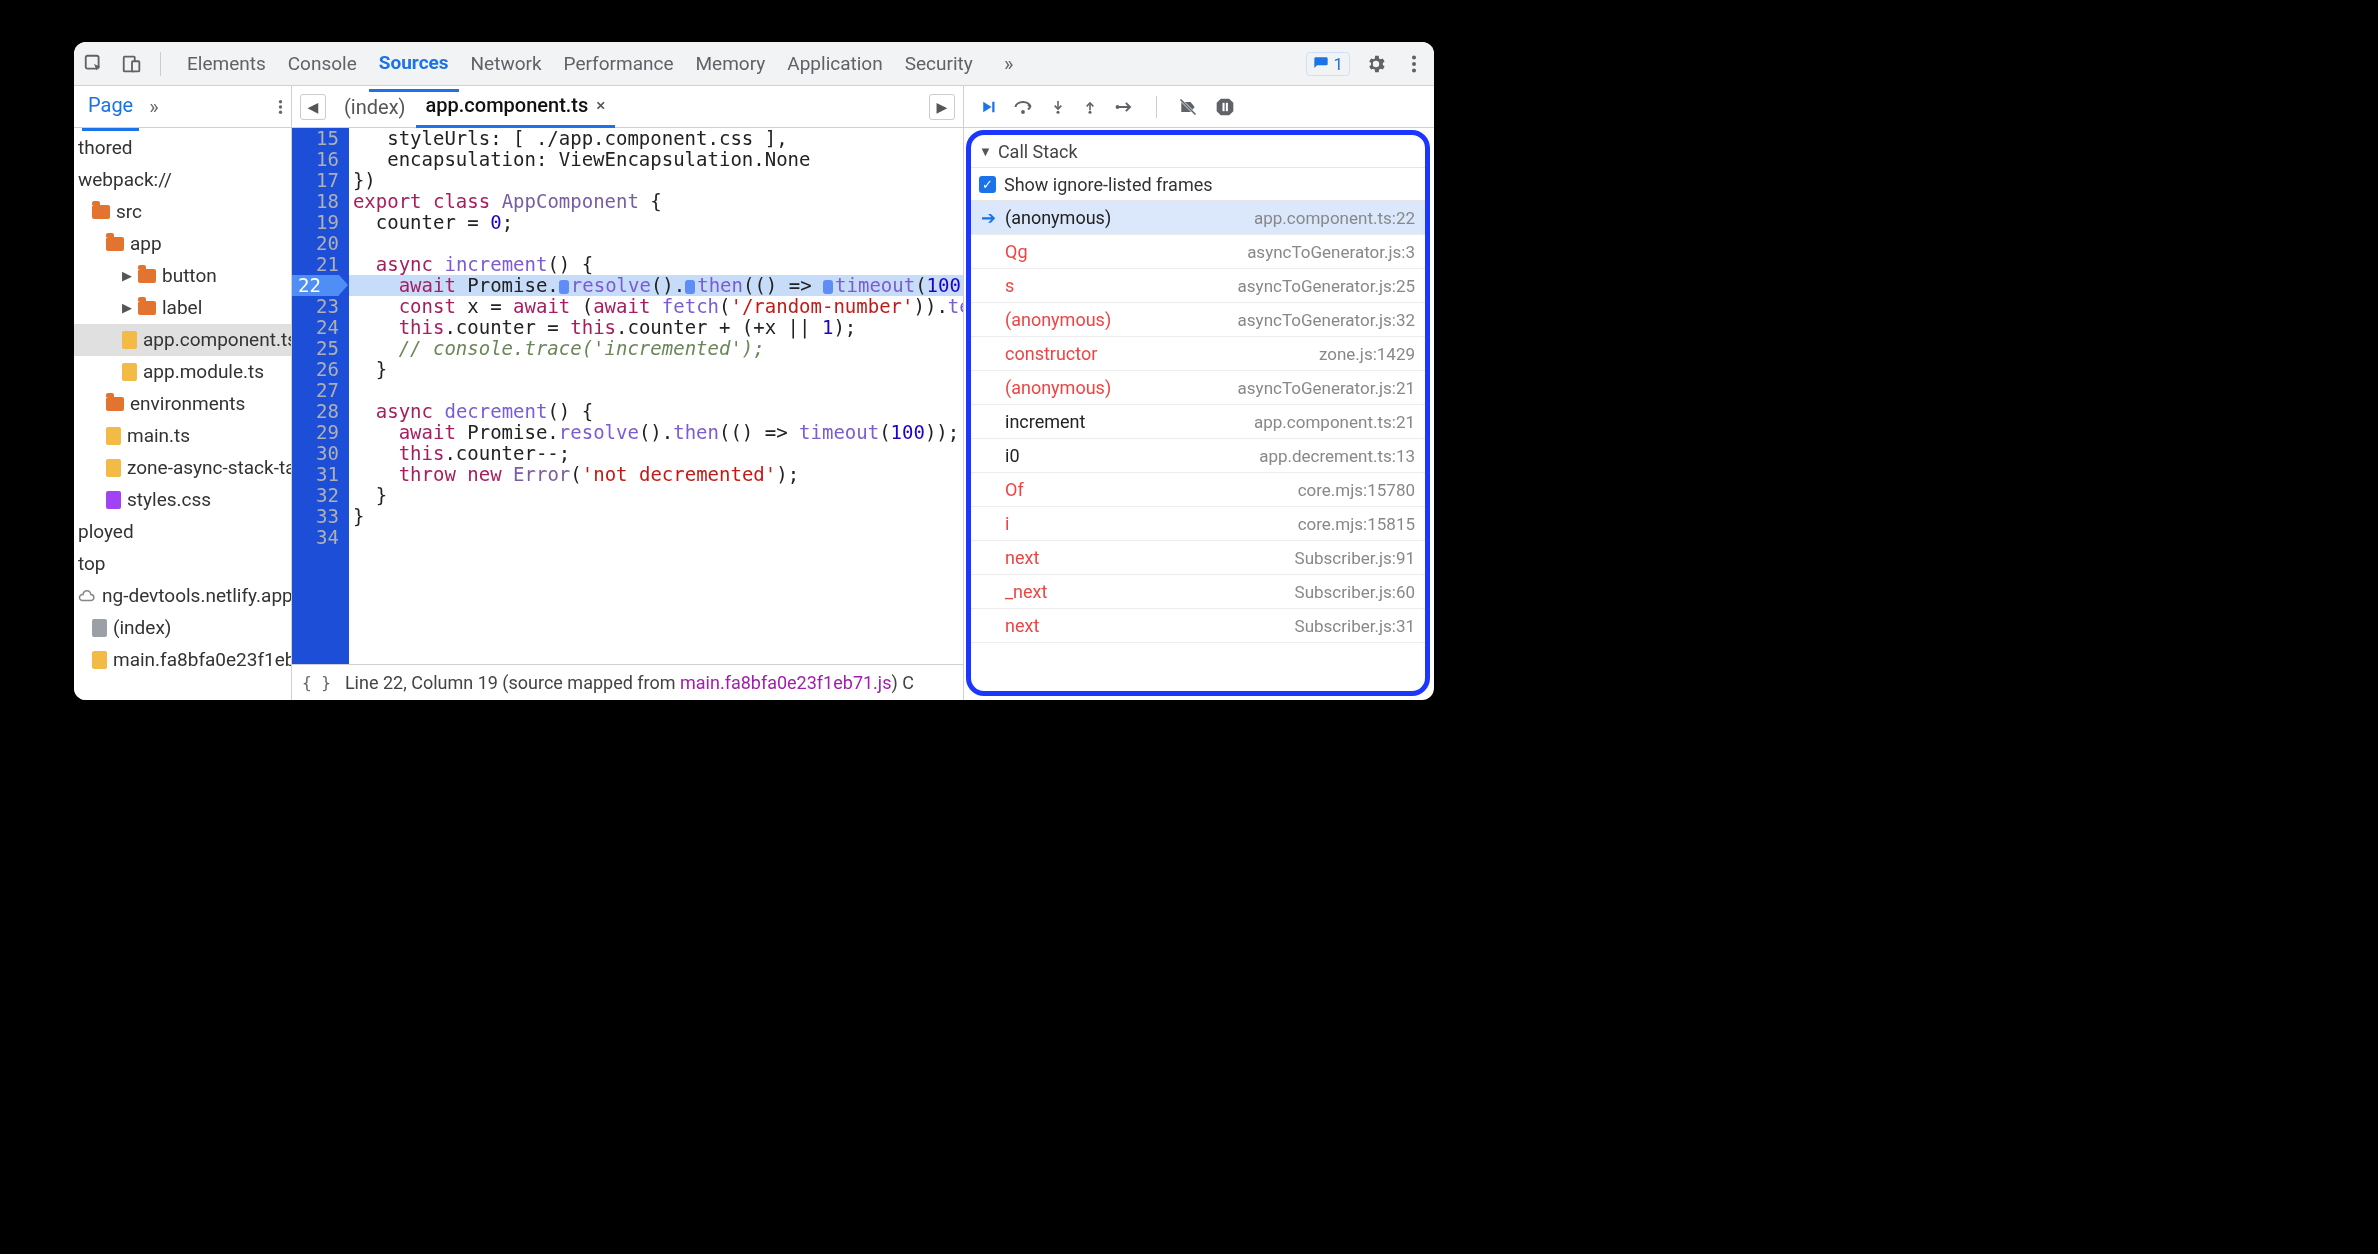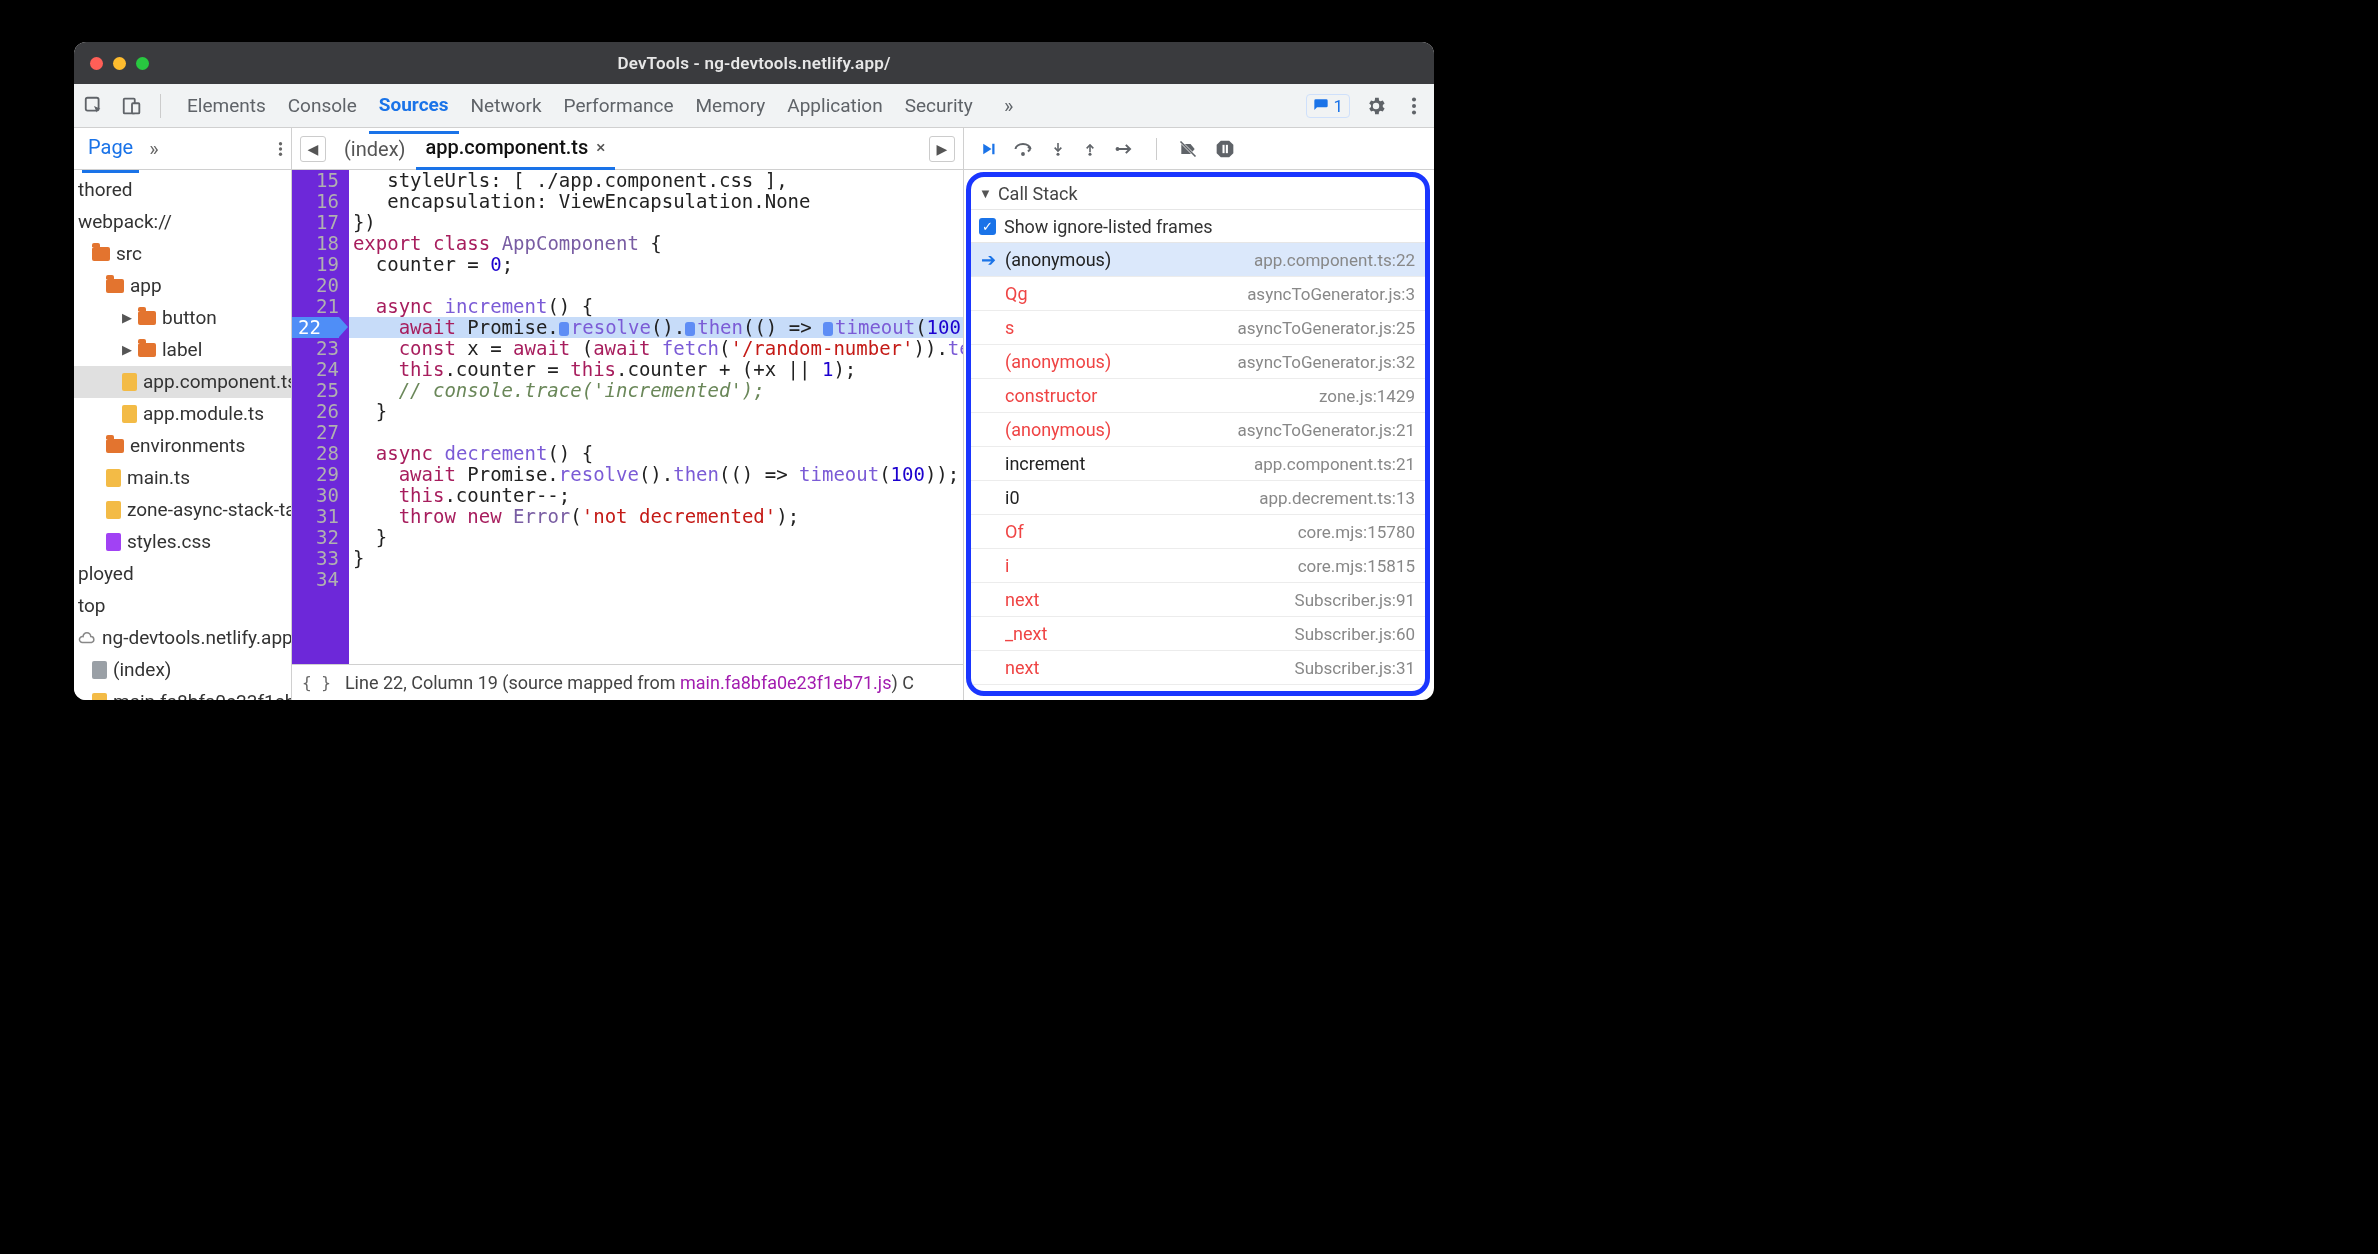--- a/index.html
+++ b/index.html
@@ -40,21 +40,21 @@
   .cloud{width:18px;height:14px;flex:0 0 auto;color:#888}
   
   .editor{flex:1;display:flex;flex-direction:column;border-right:1px solid #d0d0d0;min-width:0}
   .ed-tabs{height:42px;border-bottom:1px solid #d0d0d0;display:flex;align-items:center;padding:0 8px;gap:8px}
   .ed-tab{display:flex;align-items:center;gap:8px;padding:0 10px;height:42px;color:#555}
   .ed-tab.active{color:#111;border-bottom:3px solid #1a73e8;font-weight:500}
   .ed-tab .close{color:#555;font-size:17px}
   .ed-histbtn{width:26px;height:26px;border:1px solid #ccc;border-radius:3px;display:flex;align-items:center;justify-content:center;color:#555;font-size:14px}
   .ed-right{margin-left:auto;display:flex;align-items:center;gap:10px}
   .code-wrap{flex:1;display:flex;overflow:hidden;font-family:Menlo,Consolas,monospace;font-size:19px;line-height:21px}
-  .gutter{text-align:right;color:#b0b0b0;padding-right:10px;user-select:none;background:#6d28d9}
+  .gutter{text-align:right;color:#b0b0b0;padding-right:10px;user-select:none;background:#1d4ed8}
   .gutter div{height:21px}
   .code{flex:1;white-space:pre;color:#222}
   .code div{height:21px;padding-left:4px}
   .kw{color:#a71d5d}.fn{color:#7b5bd6}.typ{color:#795da3}.str{color:#c41a16}.num{color:#1c00cf}.com{color:#6a8759;font-style:italic}.id{color:#222}
   .pill{display:inline-block;background:#5e8df5;border-radius:3px;width:10px;height:14px;vertical-align:-2px;margin-right:2px}
   .hl-line{background:#c7dcf9}
   .gut-hl{background:#4f8ef7;color:#fff;position:relative;padding-left:6px;padding-right:18px}
   .gut-hl::after{content:"";position:absolute;right:-9px;top:0;border-top:10.5px solid transparent;border-bottom:10.5px solid transparent;border-left:9px solid #4f8ef7}
   .status{height:36px;border-top:1px solid #d0d0d0;display:flex;align-items:center;padding:0 10px;gap:14px;color:#444;font-size:18px;white-space:nowrap;overflow:hidden}
   .status .link{color:#a21caf;}
@@ -78,28 +78,20 @@
   .frame.ign .loc{}
   .frame .arrow{color:#1a73e8;width:14px;flex:0 0 auto}
   .frame .spacer{width:14px;flex:0 0 auto}
   svg{display:block}
 </style>
 </head>
 <body>
 
 <div class="window">
 
-  <div class="titlebar">
-    <div class="traffic">
-      <span class="tr-r"></span>
-      <span class="tr-y"></span>
-      <span class="tr-g"></span>
-    </div>
-    <div class="title">DevTools - ng-devtools.netlify.app/</div>
-  </div>
 
   <div class="toolbar">
     <div class="tb-icon">
       <svg width="22" height="22" viewBox="0 0 24 24" fill="none" stroke="currentColor" stroke-width="2">
           <rect x="3" y="3" width="14" height="14" rx="2"></rect>
           <path d="M12 12l7 3-3 1-1 3-3-7z" fill="currentColor" stroke="none"></path>
         </svg>
     </div>
     <div class="tb-icon">
       <svg width="22" height="22" viewBox="0 0 24 24" fill="none" stroke="currentColor" stroke-width="2">

